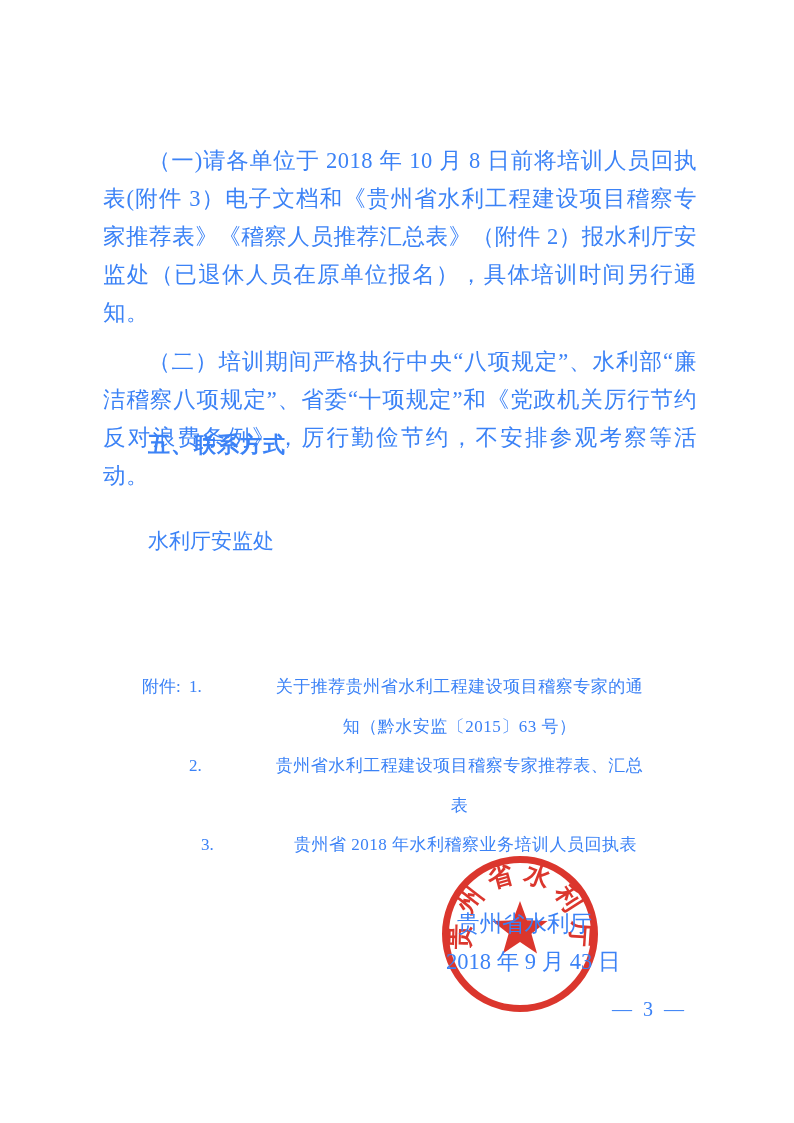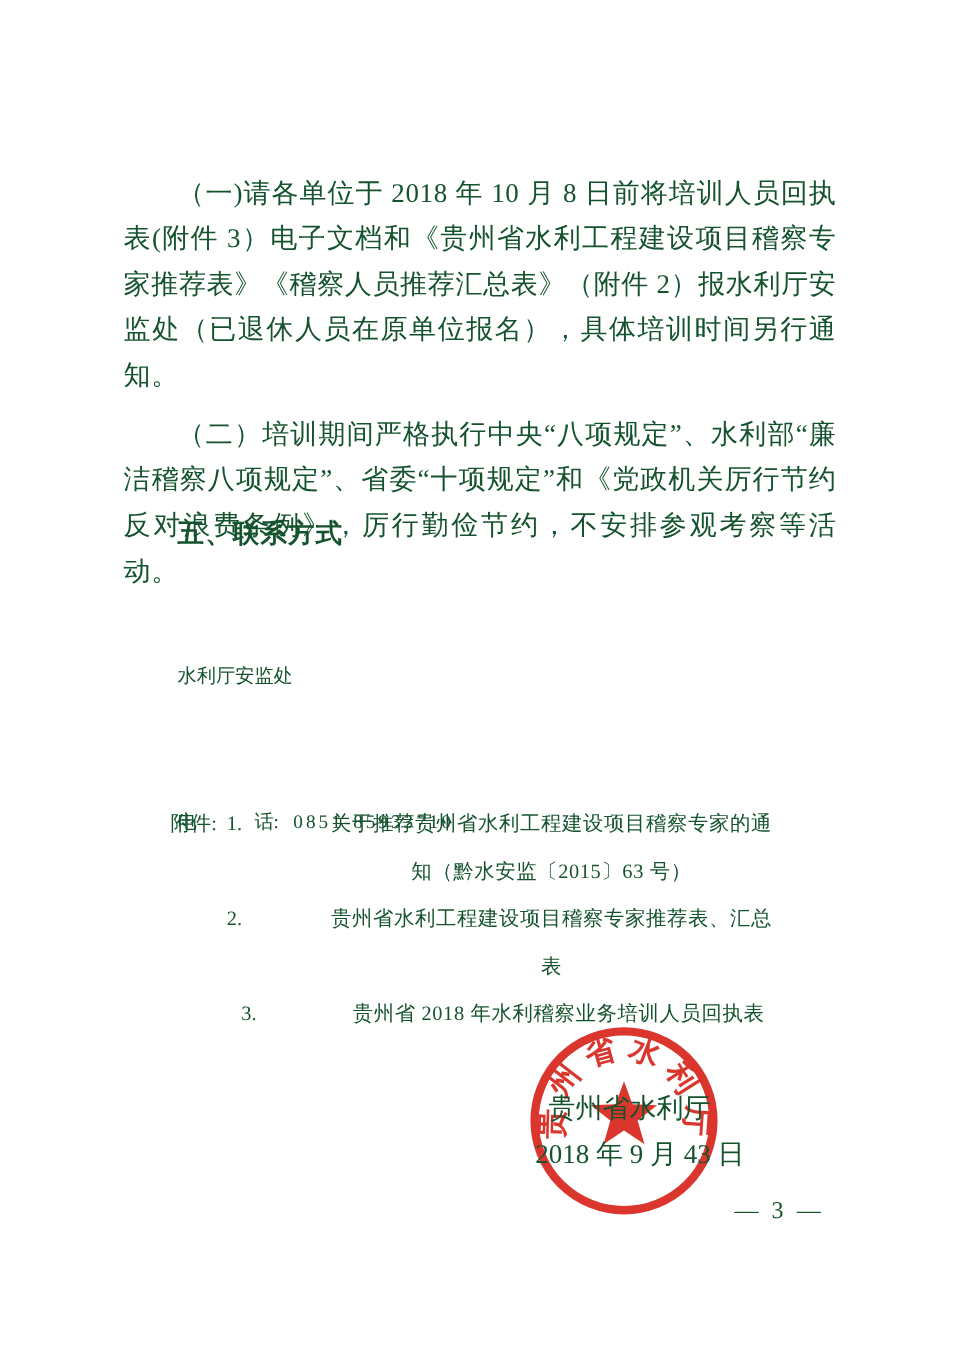--- a/index.html
+++ b/index.html
@@ -3,21 +3,21 @@
 <meta charset="utf-8">
 <style>
   html, body { margin: 0; padding: 0; background: #ffffff; }
   .page {
     position: relative;
     width: 794px;
     height: 1123px;
     background: #ffffff;
     overflow: hidden;
     font-family: "Liberation Serif", "DejaVu Serif", serif;
-    color: #14532d;
+    color: #3b82f6;
   }
   .body-text {
     position: absolute;
     left: 103px;
     top: 142px;
     width: 594px;
     font-size: 22.5px;
     line-height: 38px;
     letter-spacing: 0.5px;
     text-align: justify;
@@ -31,24 +31,25 @@
     padding-left: 45px;
     font-family: "Liberation Sans", "DejaVu Sans", sans-serif;
     font-weight: bold;
     font-size: 22px;
     letter-spacing: 1px;
     text-align: right;
   }
   .contact {
     position: absolute;
     left: 148px;
-    top: 463px;
-    font-size: 16px;
+    top: 440px;
+    font-size: 21px;
     line-height: 40.5px;
     white-space: pre;
+    text-align: right;
   }
   .contact .val { margin-left: 10px; }
   .contact .num-val { margin-left: 12px; letter-spacing: 2.5px; }
   .attachments {
     position: absolute;
     left: 142px;
     top: 667px;
     width: 556px;
     font-size: 17px;
     line-height: 39.5px;
@@ -104,21 +105,20 @@
 
   <div class="body-text">
     <p class="para">（一)请各单位于 2018 年 10 月 8 日前将培训人员回执表(附件 3）电子文档和《贵州省水利工程建设项目稽察专家推荐表》《稽察人员推荐汇总表》（附件 2）报水利厅安监处（已退休人员在原单位报名），具体培训时间另行通知。</p>
     <p class="para">（二）培训期间严格执行中央“八项规定”、水利部“廉洁稽察八项规定”、省委“十项规定”和《党政机关厉行节约反对浪费条例》，厉行勤俭节约，不安排参观考察等活动。</p>
   </div>
 
   <div class="section-heading">五、联系方式</div>
 
   <div class="contact">
     <div>水利厅安监处</div>
-    <div><span>电　　　话:</span><span class="num-val">0851-85933710</span></div>
   </div>
 
   <div class="attachments">
     <span class="att-label">附件:</span>
     <div class="att-items">
       <div class="att-item">
         <span class="att-num">1.</span>
         <div class="att-line">关于推荐贵州省水利工程建设项目稽察专家的通</div>
         <div class="att-line">知（黔水安监〔2015〕63 号）</div>
       </div>

